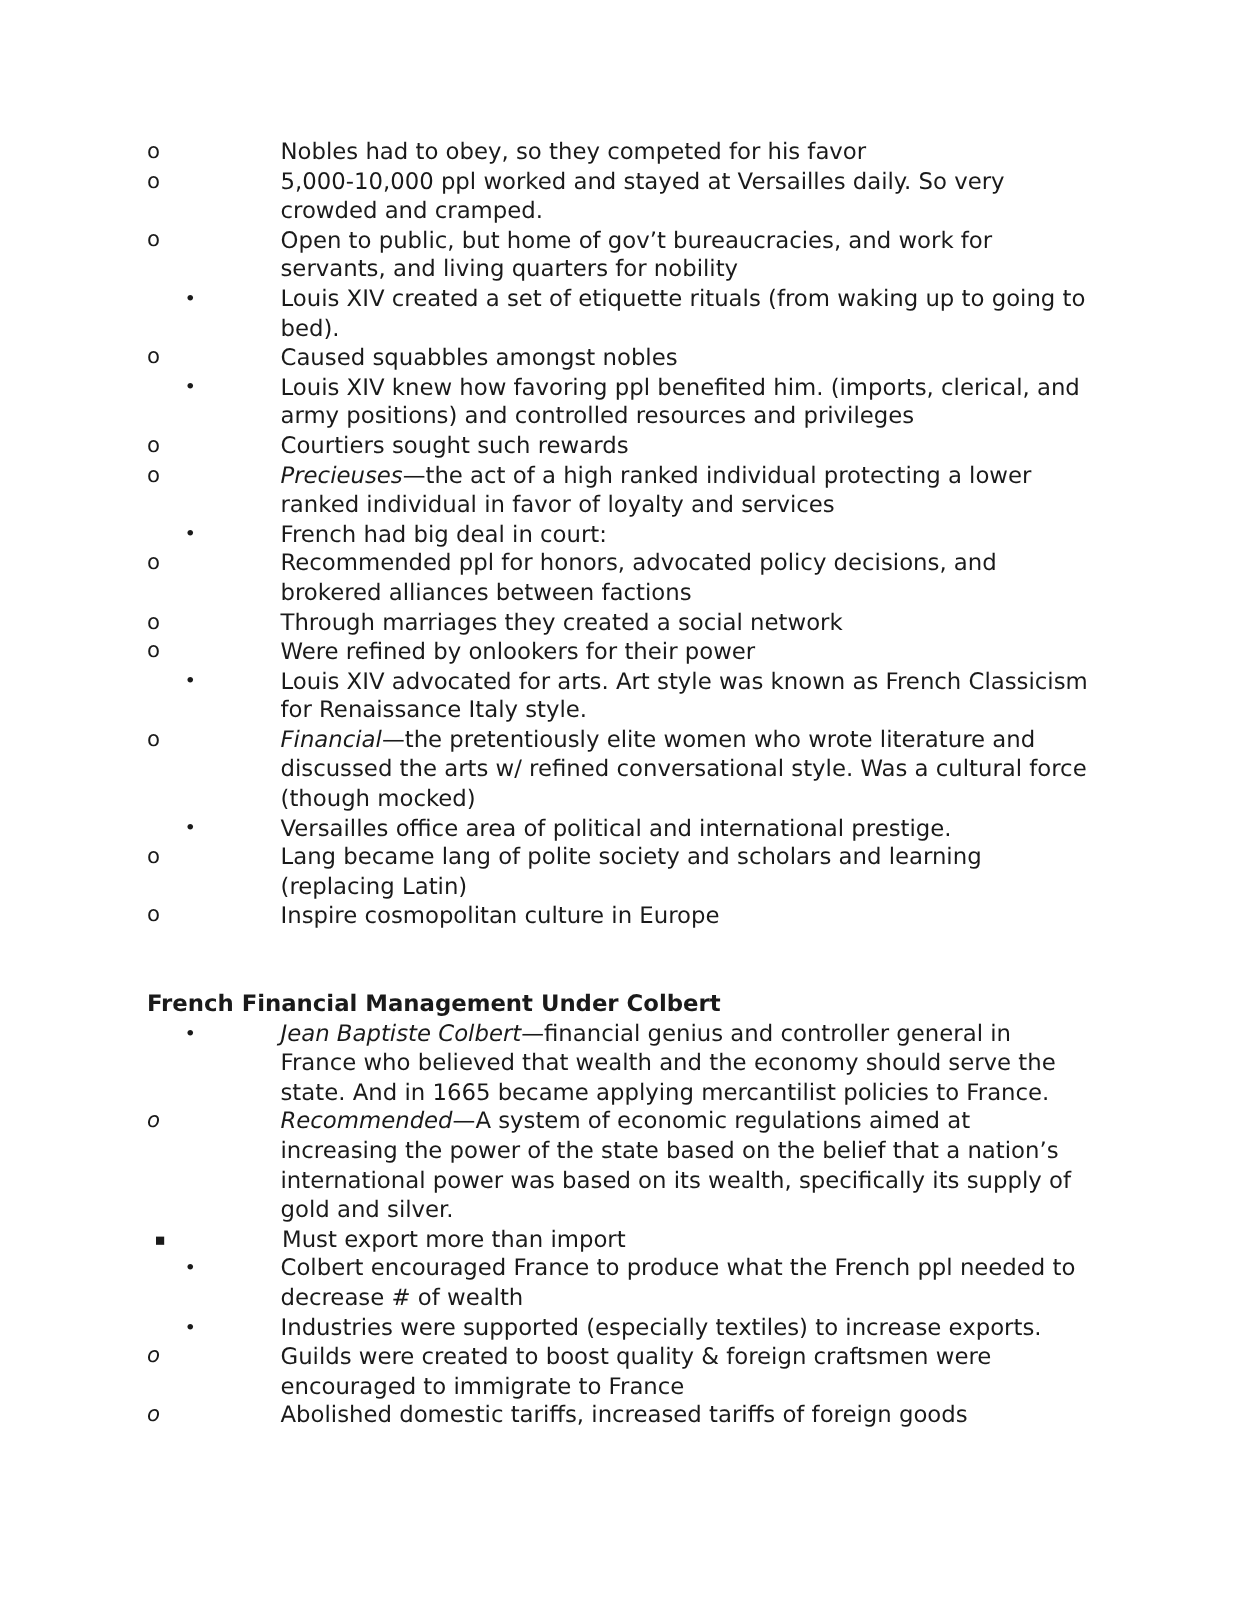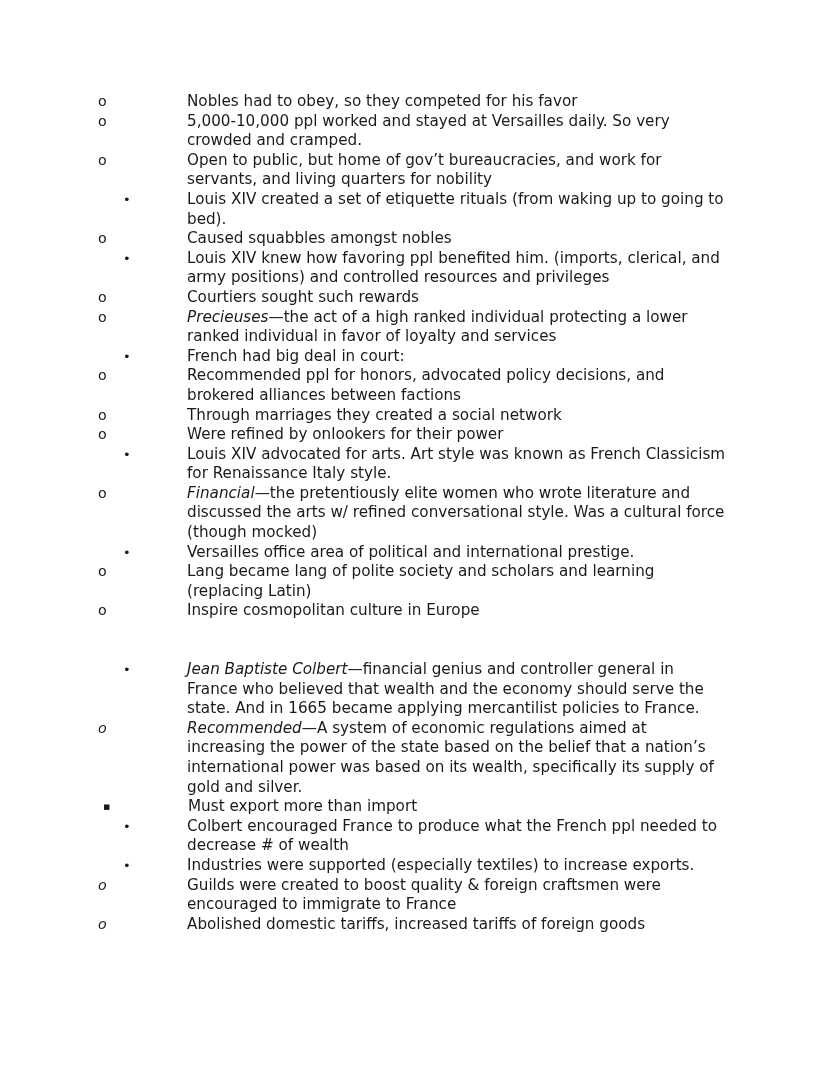--- a/index.html
+++ b/index.html
@@ -181,20 +181,21 @@
         <li class="item">
           <span class="marker">o</span>
           <span class="txt">Lang became lang of polite society and scholars and learning (replacing Latin)</span>
         </li>
         <li class="item">
           <span class="marker">o</span>
           <span class="txt">Inspire cosmopolitan culture in Europe</span>
         </li>
       </ul>
       <div class="gap"></div>
+      <div class="section-heading">French Financial Management Under Colbert</div>
       <ul class="lvl l1">
         <li class="item">
           <span class="marker">•</span>
           <span class="txt"><span class="term">Jean Baptiste Colbert</span><span>—financial genius and controller general in France who believed that wealth and the economy should serve the state. And in 1665 became applying mercantilist policies to France.</span></span>
         </li>
       </ul>
       <ul class="lvl l2">
         <li class="item">
           <span class="marker it">o</span>
           <span class="txt"><span class="term">Recommended</span><span>—A system of economic regulations aimed at increasing the power of the state based on the belief that a nation’s international power was based on its wealth, specifically its supply of gold and silver.</span></span>

